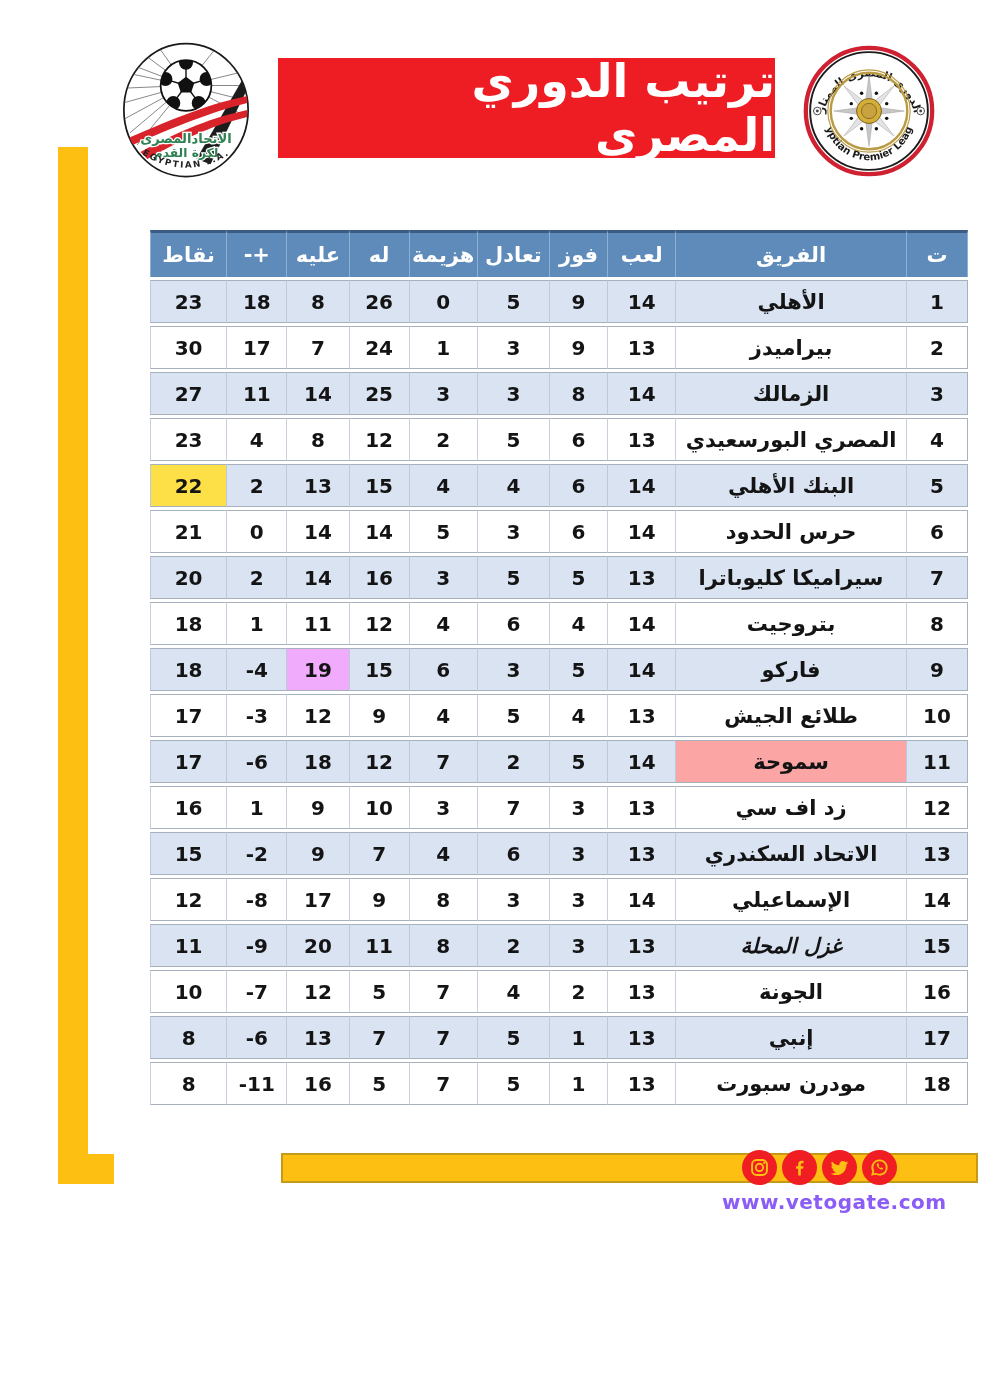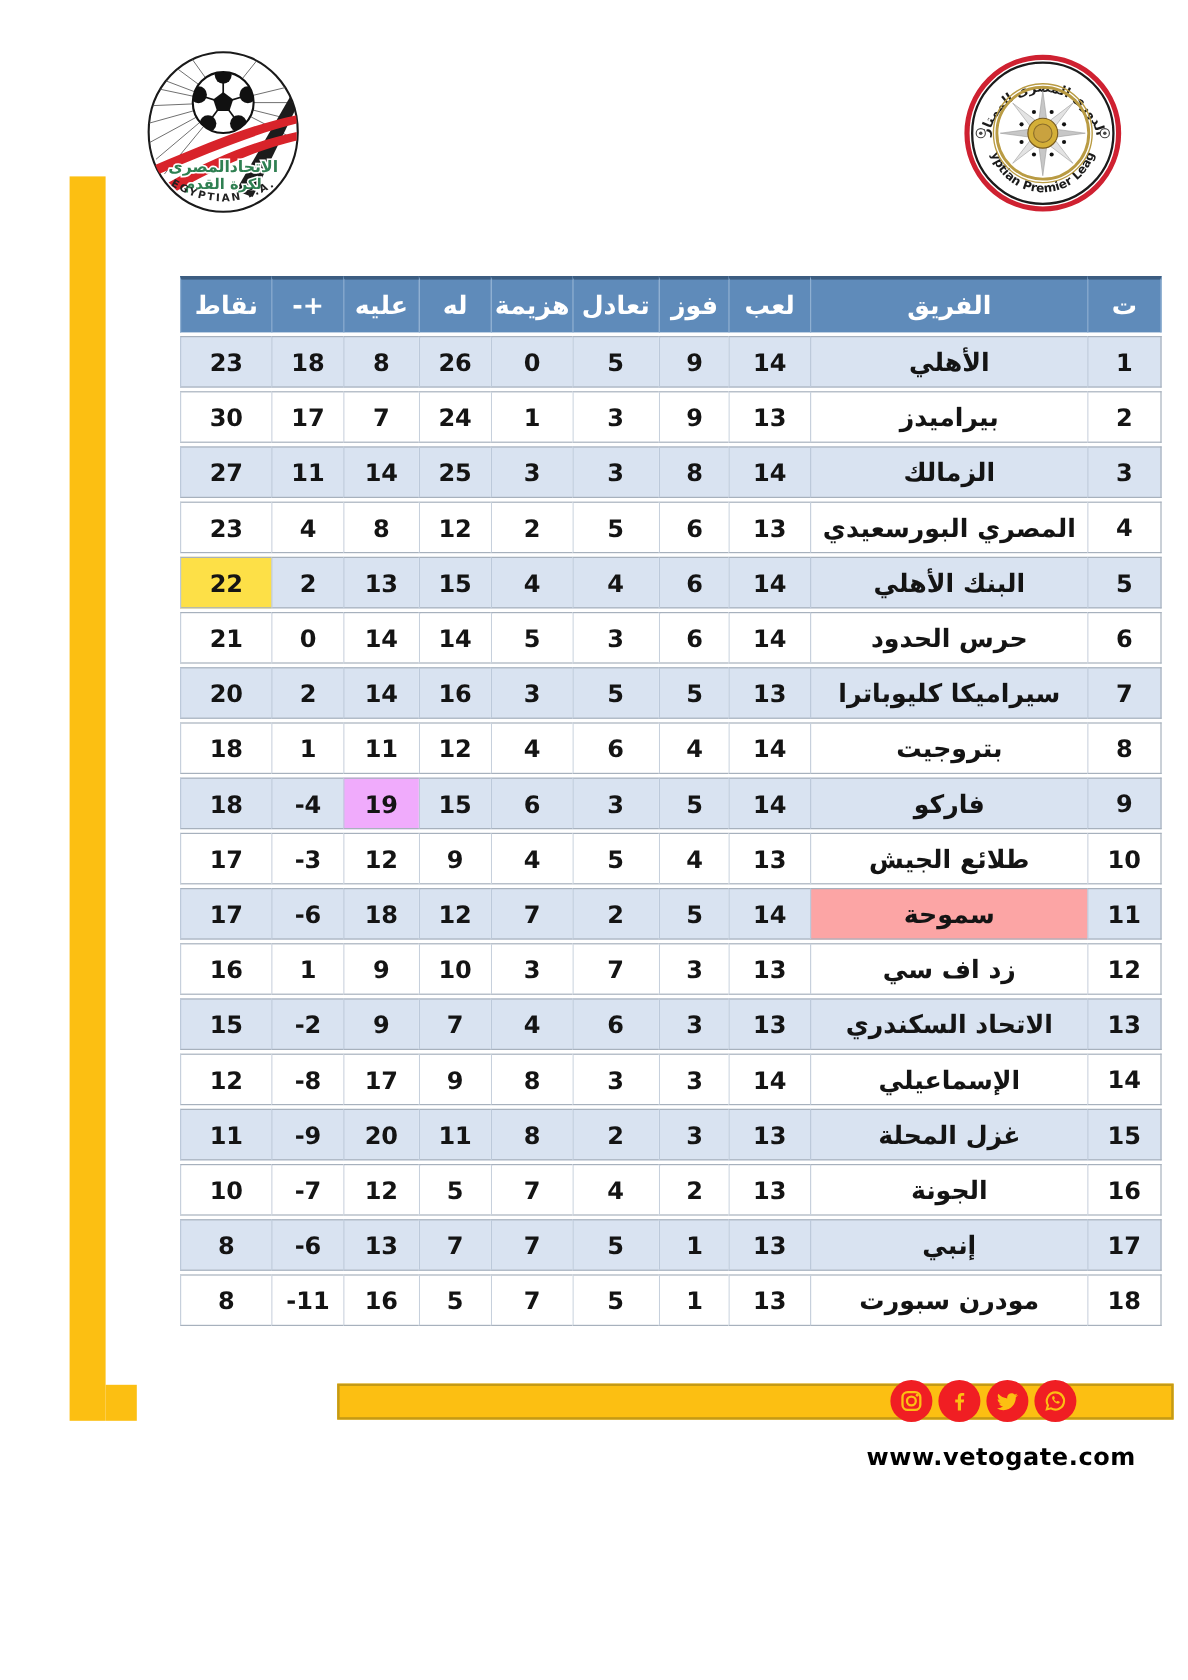--- a/index.html
+++ b/index.html
@@ -37,21 +37,21 @@
              font-size:66px;font-weight:bold;line-height:92px;text-align:center;color:#161616;
              text-shadow:2px 3px 2px rgba(0,0,0,0.18);}
   .veto-red{color:#e02128;}
   .veto-hand{position:absolute;top:8px;left:66px;width:19px;height:17px;background:#141414;
              border-radius:4px 4px 9px 9px;
              background-image:repeating-linear-gradient(90deg,#141414 0 3px,#ffffff 3px 4px);}
   .social{position:absolute;left:742px;top:1150px;display:flex;gap:5px;}
   .social .chip{width:35px;height:35px;border-radius:50%;display:flex;align-items:center;justify-content:center;}
   .social svg{width:21px;height:21px;display:block;}
   .website{position:absolute;left:722px;top:1190px;width:200px;font-size:20px;font-weight:bold;
-           color:#000000;letter-spacing:0.5px;margin-top:12px;}
+           color:#8b5cf6;letter-spacing:0.5px;}
   svg text{font-family:"DejaVu Sans",sans-serif;}
 </style>
 </head>
 <body>
 
 <div class="canvas">
 
   <div class="fa-logo">
     <svg viewBox="0 0 160 165">
       <defs>
@@ -104,20 +104,23 @@
       </g>
       <text x="80" y="118" text-anchor="middle" font-size="15" font-weight="bold" fill="#2f8052" style="paint-order:stroke;stroke:#fff;stroke-width:3">الاتحادالمصرى</text>
       <text x="80" y="134" text-anchor="middle" font-size="14" font-weight="bold" fill="#2f8052" style="paint-order:stroke;stroke:#fff;stroke-width:3">لكرة القدم</text>
       <path id="faArc" d="M32 132 Q 80 160 128 132" fill="none"></path>
       <text font-size="10" font-weight="bold" fill="#222" letter-spacing="2">
         <textPath href="#faArc" startOffset="50%" text-anchor="middle">EGYPTIAN F.A.</textPath>
       </text>
     </svg>
   </div>
 
+  <div class="banner" style="background:#ee1c23">
+    <div class="banner-title">ترتيب الدوري المصري</div>
+  </div>
 
   <div class="epl-logo">
     <svg viewBox="0 0 140 140">
       <circle cx="70" cy="70" r="64" fill="#ffffff"></circle>
       <circle cx="70" cy="70" r="66" fill="none" stroke="#cf2131" stroke-width="4.5"></circle>
       <circle cx="70" cy="70" r="61.5" fill="none" stroke="#1b1b1b" stroke-width="2"></circle>
       <path id="eplTop" d="M22 82 A48 48 0 0 1 118 82" fill="none"></path>
       <text font-size="11.5" font-weight="bold" fill="#1a1a1a">
         <textPath href="#eplTop" startOffset="50%" text-anchor="middle">الدورى المصرى الممتاز</textPath>
       </text>
@@ -350,21 +353,21 @@
           <td>3</td>
           <td>3</td>
           <td>8</td>
           <td>9</td>
           <td>17</td>
           <td>-8</td>
           <td>12</td>
         </tr>
         <tr class="stripe">
           <td style="background: rgb(217, 227, 241);">15</td>
-          <td class="team" style="background: rgb(217, 227, 241);">غزل المحلة</td>
+          <td class="team" style="background: rgb(217, 227, 241); font-style: italic;">غزل المحلة</td>
           <td style="background: rgb(217, 227, 241);">13</td>
           <td style="background: rgb(217, 227, 241);">3</td>
           <td style="background: rgb(217, 227, 241);">2</td>
           <td style="background: rgb(217, 227, 241);">8</td>
           <td style="background: rgb(217, 227, 241);">11</td>
           <td style="background: rgb(217, 227, 241);">20</td>
           <td style="background: rgb(217, 227, 241);">-9</td>
           <td style="background: rgb(217, 227, 241);">11</td>
         </tr>
         <tr>

